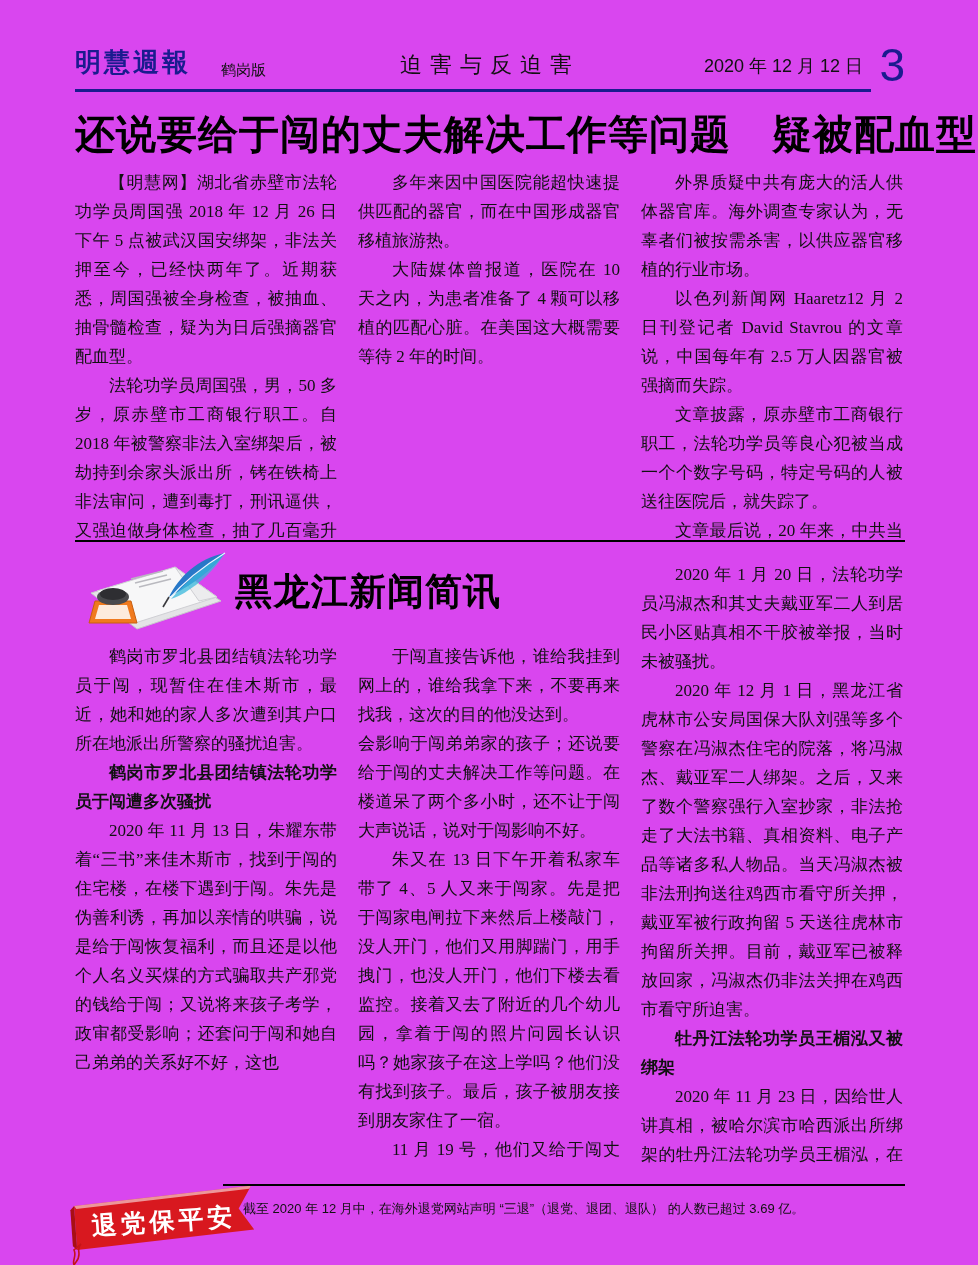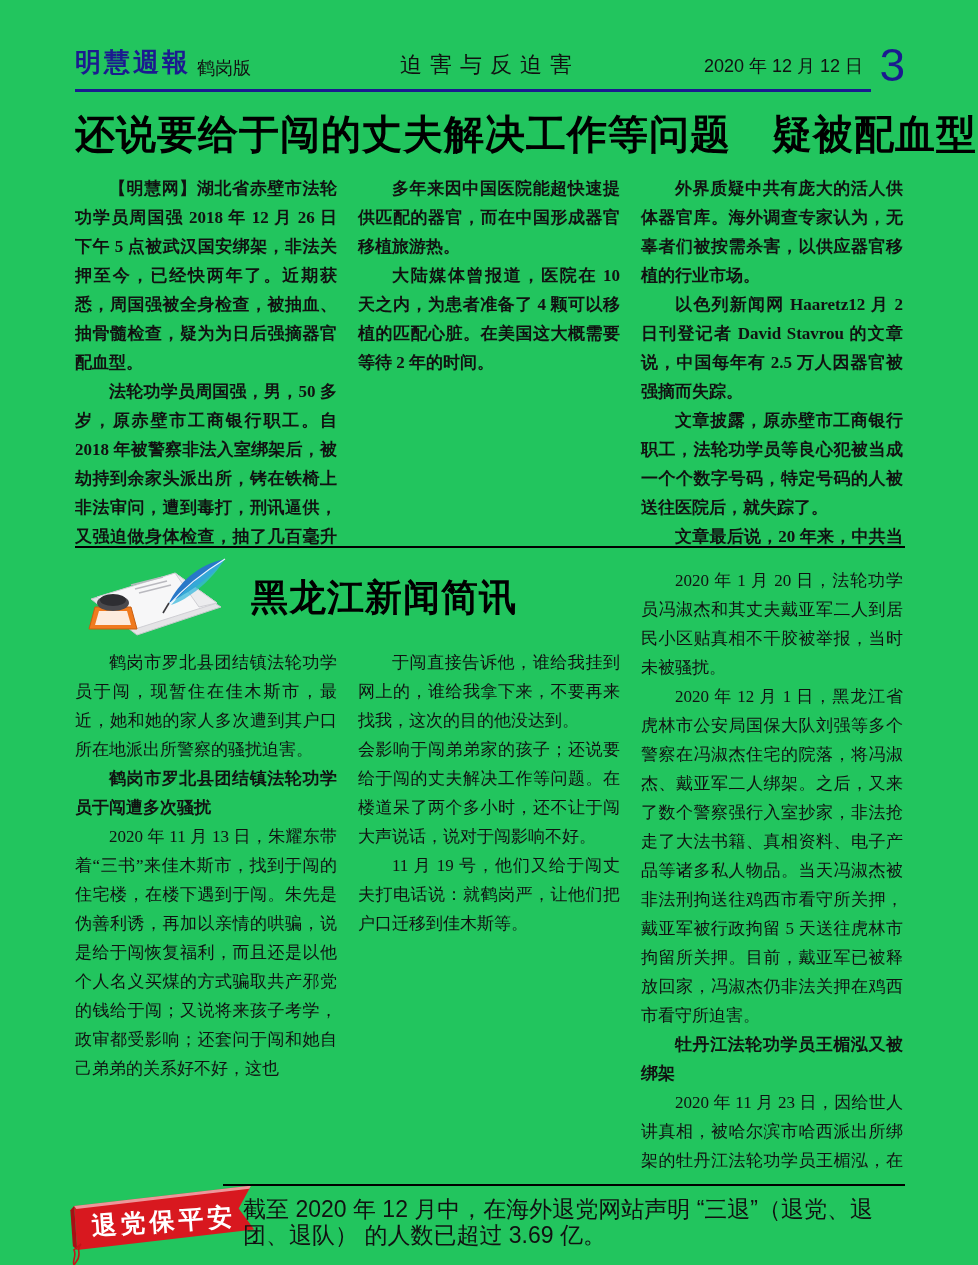--- a/index.html
+++ b/index.html
@@ -1,34 +1,34 @@
 <!DOCTYPE html>
 <html lang="zh"><head>
 <meta charset="utf-8">
 <style>
   html,body{margin:0;padding:0;background:#ffffff;}
   .page{
     position:relative;
     width:978px;height:1265px;
     margin:0 auto;
-    background:#22c55e;
+    background:#d946ef;
     font-family:"Liberation Serif","DejaVu Serif",serif;
     color:#111;
     overflow:hidden;
     box-sizing:border-box;
     padding:46px 73px 0 75px;
   }
   
   .masthead{position:relative;height:46px;}
   .mast-row{display:flex;align-items:flex-end;height:34px;}
   .logo{
     font-family:"Liberation Serif","DejaVu Serif",serif;
     font-weight:bold;font-size:26px;color:#1b1b8f;letter-spacing:3px;
   }
-  .edition{font-size:18px;color:#111;margin-left:6px;font-family:Liberation Sans, sans-serif;}
+  .edition{font-size:15px;color:#111;margin-left:30px;font-family:Liberation Sans, sans-serif;}
   .mast-center{
     position:absolute;left:0;right:0;top:4px;text-align:center;
     font-weight:normal;font-size:22px;letter-spacing:8px;color:#111;
     font-family:"Liberation Serif","DejaVu Serif",serif;
   }
   .mast-date{
     position:absolute;right:42px;top:8px;font-size:18px;color:#111;
     font-family:"Liberation Sans","DejaVu Sans",sans-serif;
   }
   .page-num{
@@ -49,44 +49,44 @@
   
   .cols{display:flex;gap:21px;}
   .col{width:262px;box-sizing:border-box;
     font-size:17px;line-height:29px;text-align:justify;}
   .para{margin:0;text-indent:2em;}
   .para.cont{text-indent:0;}
   .para.subhead{
     font-family:"Liberation Sans","DejaVu Sans",sans-serif;
     font-weight:bold;
   }
-  .a1-cols{margin-top:14px;height:372px;overflow:hidden;font-weight:bold;}
+  .a1-cols{margin-top:8px;height:372px;overflow:hidden;}
   
   .divider{height:2px;background:#000;border:0;margin:0 0 0 0;}
   
   .briefs{position:relative;margin-top:0;height:622px;overflow:hidden;}
   .briefs-head{
     position:absolute;top:8px;left:4px;width:545px;height:84px;
-    display:flex;align-items:center;gap:16px;
+    display:flex;align-items:center;
   }
   .briefs-icon{width:152px;height:86px;flex:0 0 auto;}
   .briefs-title{
     font-family:"Liberation Sans","DejaVu Sans",sans-serif;
     font-weight:900;font-size:37px;letter-spacing:1px;color:#000;
     margin-left:4px;white-space:nowrap;
   }
   .briefs .col.c1,.briefs .col.c2{padding-top:100px;}
   .briefs .col.c3{padding-top:18px;}
   
   .pfooter{position:absolute;left:75px;right:73px;top:1182px;height:70px;}
   .footer-rule{position:absolute;left:148px;right:0;top:2px;height:2px;background:#000;}
   .ribbon-wrap{position:absolute;left:-14px;top:4px;width:210px;height:80px;}
   .footer-text{
     position:absolute;left:168px;right:0;top:14px;
-    font-size:23px;line-height:26px;color:#111;
+    font-size:13px;line-height:26px;color:#111;
     font-family:"Liberation Sans","DejaVu Sans",sans-serif;
   }
 </style>
 </head>
 <body>
 
 <div class="page">
 
   <div class="masthead">
     <div class="mast-row">
@@ -151,20 +151,21 @@
     </div>
     <div class="cols">
       <div class="col c1">
           <p class="para">鹤岗市罗北县团结镇法轮功学员于闯，现暂住在佳木斯市，最近，她和她的家人多次遭到其户口所在地派出所警察的骚扰迫害。</p>
           <p class="para subhead">鹤岗市罗北县团结镇法轮功学员于闯遭多次骚扰</p>
           <p class="para">2020 年 11 月 13 日，朱耀东带着“三书”来佳木斯市，找到于闯的住宅楼，在楼下遇到于闯。朱先是伪善利诱，再加以亲情的哄骗，说是给于闯恢复福利，而且还是以他个人名义买煤的方式骗取共产邪党的钱给于闯；又说将来孩子考学，政审都受影响；还套问于闯和她自己弟弟的关系好不好，这也</p>
         </div>
       <div class="col c2">
           <p class="para">于闯直接告诉他，谁给我挂到网上的，谁给我拿下来，不要再来找我，这次的目的他没达到。</p>
           <p class="para cont">会影响于闯弟弟家的孩子；还说要给于闯的丈夫解决工作等问题。在楼道呆了两个多小时，还不让于闯大声说话，说对于闯影响不好。</p>
+          <p class="para">朱又在 13 日下午开着私家车带了 4、5 人又来于闯家。先是把于闯家电闸拉下来然后上楼敲门，没人开门，他们又用脚踹门，用手拽门，也没人开门，他们下楼去看监控。接着又去了附近的几个幼儿园，拿着于闯的照片问园长认识吗？她家孩子在这上学吗？他们没有找到孩子。最后，孩子被朋友接到朋友家住了一宿。</p>
           <p class="para">11 月 19 号，他们又给于闯丈夫打电话说：就鹤岗严，让他们把户口迁移到佳木斯等。</p>
         </div>
       <div class="col c3">
           <p class="para">2020 年 1 月 20 日，法轮功学员冯淑杰和其丈夫戴亚军二人到居民小区贴真相不干胶被举报，当时未被骚扰。</p>
           <p class="para">2020 年 12 月 1 日，黑龙江省虎林市公安局国保大队刘强等多个警察在冯淑杰住宅的院落，将冯淑杰、戴亚军二人绑架。之后，又来了数个警察强行入室抄家，非法抢走了大法书籍、真相资料、电子产品等诸多私人物品。当天冯淑杰被非法刑拘送往鸡西市看守所关押，戴亚军被行政拘留 5 天送往虎林市拘留所关押。目前，戴亚军已被释放回家，冯淑杰仍非法关押在鸡西市看守所迫害。</p>
           <p class="para subhead">牡丹江法轮功学员王楣泓又被绑架</p>
           <p class="para">2020 年 11 月 23 日，因给世人讲真相，被哈尔滨市哈西派出所绑架的牡丹江法轮功学员王楣泓，在被非法行政拘留 15 天期满后，于 12 月 9 日，又被办案单位哈西派出所绑架走，至今去向不明。</p>
         </div>
     </div>
   </div>

